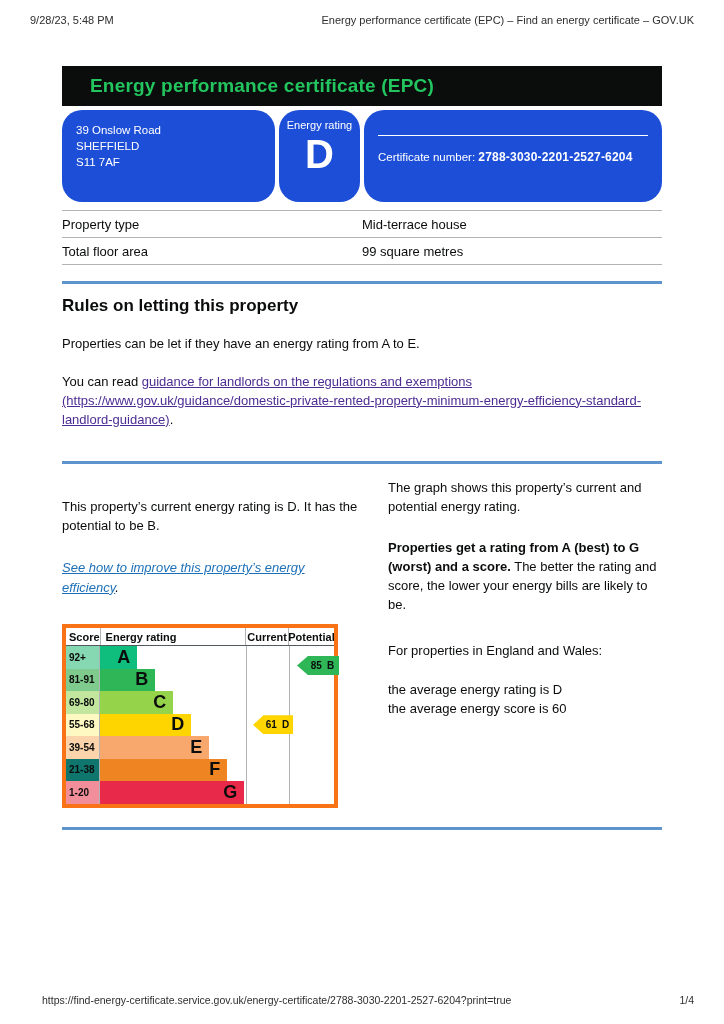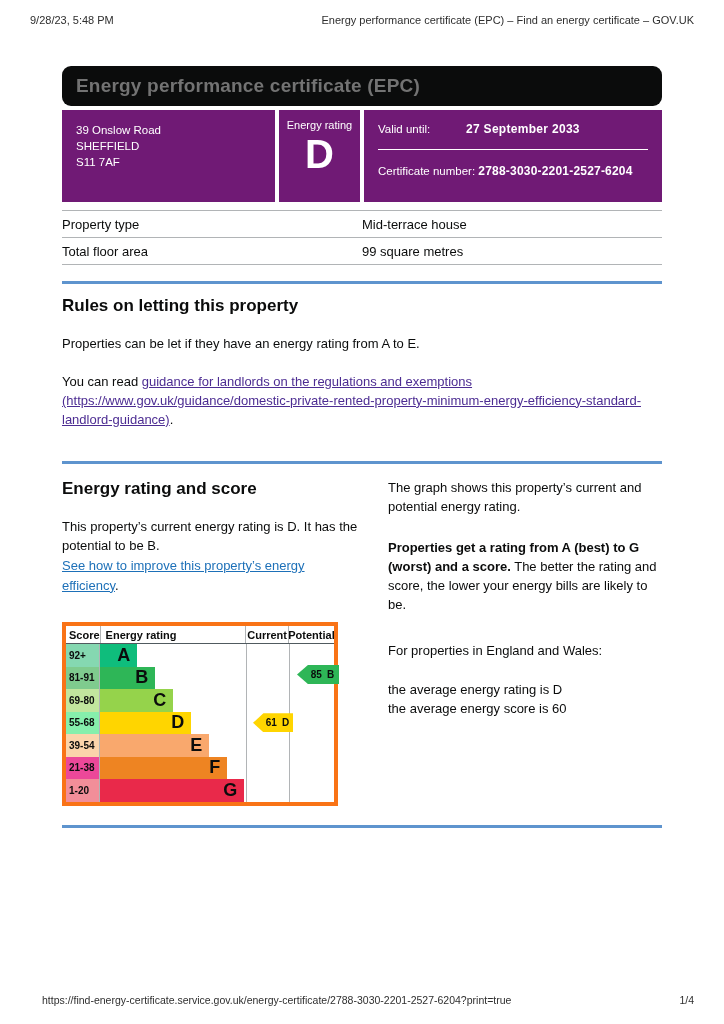--- a/index.html
+++ b/index.html
@@ -9,25 +9,25 @@
   
   .print-head { position:absolute; top:14px; left:30px; right:30px; font-size:11px; color:#2e2e2e; }
   .print-head .dt { position:absolute; left:0; top:0; }
   .print-head .ttl { display:block; text-align:right; }
   .print-foot { position:absolute; top:994px; left:30px; right:30px; font-size:10.5px; color:#2e2e2e; }
   .print-foot .url { position:absolute; left:12px; top:0; }
   .print-foot .pg { position:absolute; right:0; top:0; }
 
   .content { position:absolute; left:62px; top:66px; width:600px; }
 
-  .banner { background:#0b0c0c; color:#737373; height:40px; display:flex; align-items:center; padding-left:14px;border-radius:9px; }
+  .banner { background:#0b0c0c; color:#22c55e; height:40px; display:flex; align-items:center; padding-left:28px; }
   .banner h1 { font-size:19px; font-weight:bold; letter-spacing:.2px; }
 
   .summary { display:flex; margin-top:4px; height:92px; background:#fff; gap:4px; }
-  .summary .panel { background:#701a75; color:#fff; }
+  .summary .panel { background:#1d4ed8; color:#fff;border-radius:20px; }
   .panel.addr { width:213px; padding:12px 14px; font-size:11.5px; line-height:1.4; }
   .panel.rating { width:81px; text-align:center; padding-top:9px; }
   .panel.rating .lab { font-size:11px; }
   .panel.rating .big { font-size:40px; font-weight:bold; line-height:1.1; margin-top:1px; }
   .panel.valid { flex:1; padding:12px 14px; font-size:11.5px; }
   .valid-row .vl { display:inline-block; width:88px; }
   .valid-row .vd { font-weight:bold; font-size:12px; letter-spacing:.3px; }
   .panel.valid hr { border:none; border-top:1px solid #fff; margin:13px 0 14px 0; }
   .cert-row .cv { font-weight:bold; font-size:12px; letter-spacing:.2px; }
 
@@ -46,21 +46,21 @@
   .para { font-size:13px; line-height:1.45; margin-top:19px; }
   a.lnk { color:#1d70b8; text-decoration:underline; }
   a.visited { color:#4c2c92; }
   .suffix { color:#0b0c0c; }
 
   .cols { display:flex; margin-top:15px; }
   .col-l { width:326px; }
   .col-r { width:274px; }
   .col-l h2.sec { margin-top:0; }
   .col-l .para { max-width:312px; }
-  .col-l .improve { display:block; font-size:13px; line-height:1.5; max-width:300px; }
+  .col-l .improve { margin-top:22px; display:block; font-size:13px; line-height:1.5; max-width:300px;font-style:italic; }
   .col-r .para { margin-top:0; }
   .col-r .p2 { margin-top:22px; }
   .col-r .p3 { margin-top:28px; }
   .col-r .p4 { margin-top:20px; }
 
   
   #epc-chart { position:relative; margin-top:27px; width:276px; border:4px solid #f97316; background:#fff; }
   .ch-head { display:flex; height:18px; align-items:center; border-bottom:1px solid #505a5f; font-weight:bold; font-size:11px; }
   .ch-score { width:34px; padding-left:3px; }
   .ch-rating { width:150px; padding-left:5px; border-left:1px solid #b1b4b6; height:100%; }
@@ -94,23 +94,20 @@
       <div class="panel addr">
         <div>39 Onslow Road</div>
         <div>SHEFFIELD</div>
         <div>S11 7AF</div>
       </div>
       <div class="panel rating">
         <div class="lab">Energy rating</div>
         <div class="big">D</div>
       </div>
       <div class="panel valid">
-        <div class="valid-row">
-          <span class="vl">Valid until:</span><span class="vd">27 September 2033</span>
-        </div>
         <hr>
         <div class="cert-row">
           <span>Certificate number:</span>
           <span class="cv">2788-3030-2201-2527-6204</span>
         </div>
       </div>
     </div>
 
     <div class="ptable">
       <div class="trow">
@@ -128,21 +125,20 @@
     <h2 class="sec">Rules on letting this property</h2>
     <p class="para">Properties can be let if they have an energy rating from A to E.</p>
     <p class="para">
       <span>You can read </span><a href="#" class="lnk visited">guidance for landlords on the regulations and exemptions (https://www.gov.uk/guidance/domestic-private-rented-property-minimum-energy-efficiency-standard-landlord-guidance)</a><span class="suffix">.</span>
     </p>
 
     <div class="bluebar bb2"></div>
 
     <div class="cols">
       <div class="col-l">
-        <h2 class="sec">Energy rating and score</h2>
         <p class="para">This property’s current energy rating is D. It has the potential to be B.</p>
         <span class="improve"><a href="#" class="lnk">See how to improve this property’s energy efficiency</a><span class="suffix">.</span></span>
         <div id="epc-chart">
             <div class="ch-head">
               <div class="ch-hcell ch-score">Score</div>
               <div class="ch-hcell ch-rating">Energy rating</div>
               <div class="ch-hcell ch-cur">Current</div>
               <div class="ch-hcell ch-pot">Potential</div>
             </div>
             <div class="ch-row">
@@ -163,56 +159,56 @@
             </div>
             <div class="ch-row">
               <div class="ch-sc ch-score" style="background: rgb(194, 230, 158);">69-80</div>
               <div class="ch-barzone ch-rating" style="padding-left: 0px;">
                 <div class="ch-bar" style="width: 73px; background: rgb(149, 211, 75);">C</div>
               </div>
               <div class="ch-cur"></div>
               <div class="ch-pot"></div>
             </div>
             <div class="ch-row">
-              <div class="ch-sc ch-score" style="background: #86efac;">55-68</div>
+              <div class="ch-sc ch-score" style="background: #fef9c3;">55-68</div>
               <div class="ch-barzone ch-rating" style="padding-left: 0px;">
                 <div class="ch-bar" style="width: 91px; background: rgb(255, 213, 0);">D</div>
               </div>
               <div class="ch-cur"></div>
               <div class="ch-pot"></div>
             </div>
             <div class="ch-row">
               <div class="ch-sc ch-score" style="background: rgb(251, 212, 171);">39-54</div>
               <div class="ch-barzone ch-rating" style="padding-left: 0px;">
                 <div class="ch-bar" style="width: 109px; background: rgb(249, 168, 109);">E</div>
               </div>
               <div class="ch-cur"></div>
               <div class="ch-pot"></div>
             </div>
             <div class="ch-row">
-              <div class="ch-sc ch-score" style="background: #ec4899;">21-38</div>
+              <div class="ch-sc ch-score" style="background: #0f766e;">21-38</div>
               <div class="ch-barzone ch-rating" style="padding-left: 0px;">
                 <div class="ch-bar" style="width: 127px; background: rgb(238, 132, 34);">F</div>
               </div>
               <div class="ch-cur"></div>
               <div class="ch-pot"></div>
             </div>
             <div class="ch-row">
               <div class="ch-sc ch-score" style="background: rgb(242, 142, 153);">1-20</div>
               <div class="ch-barzone ch-rating" style="padding-left: 0px;">
                 <div class="ch-bar" style="width: 144px; background: rgb(233, 41, 74);">G</div>
               </div>
               <div class="ch-cur"></div>
               <div class="ch-pot"></div>
             </div>
             <div class="ch-arrow" style="background: rgb(255, 213, 0); left: 187px; width: 40px; top: 87.25px;">
               <span>61</span>
               <span>D</span>
             </div>
-            <div class="ch-arrow" style="background: rgb(46, 182, 87); left: 231px; width: 42px; top: 39px;">
+            <div class="ch-arrow" style="background: rgb(46, 182, 87); left: 231px; width: 42px; top: 28px;">
               <span>85</span>
               <span>B</span>
             </div>
           </div>
       </div>
       <div class="col-r">
         <p class="para p1">The graph shows this property’s current and potential energy rating.</p>
         <p class="para p2">
           <b>Properties get a rating from A (best) to G (worst) and a score.</b><span> The better the rating and score, the lower your energy bills are likely to be.</span>
         </p>

